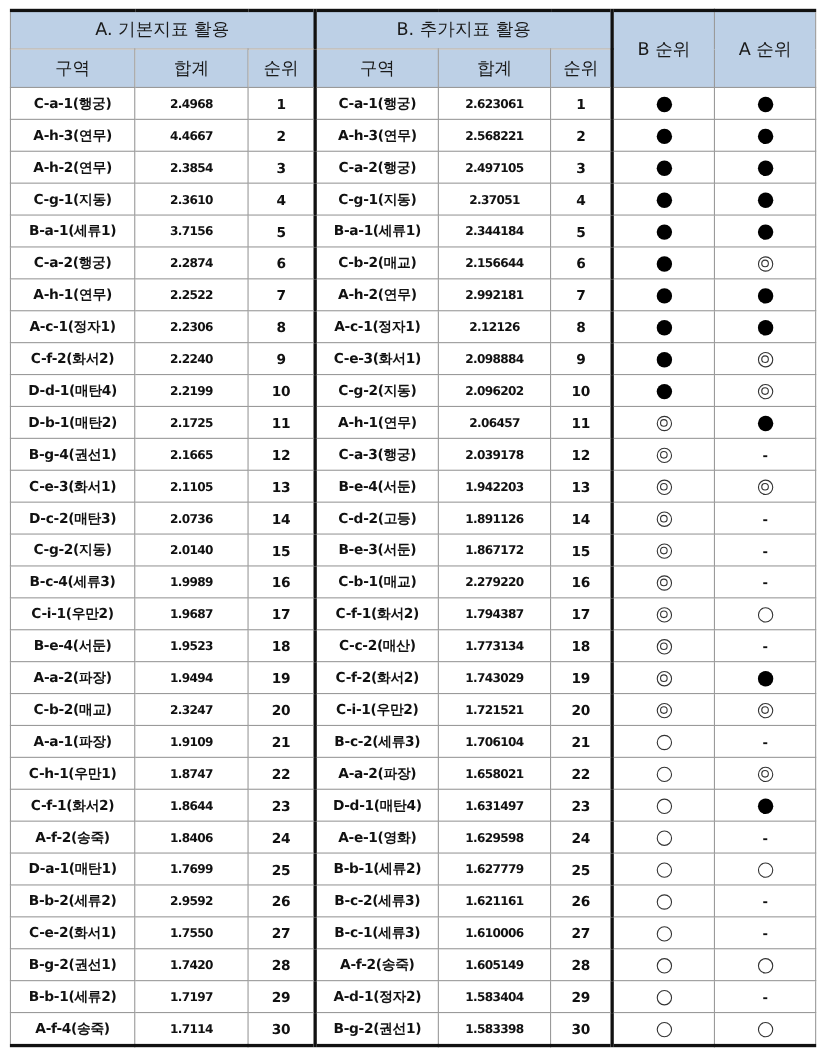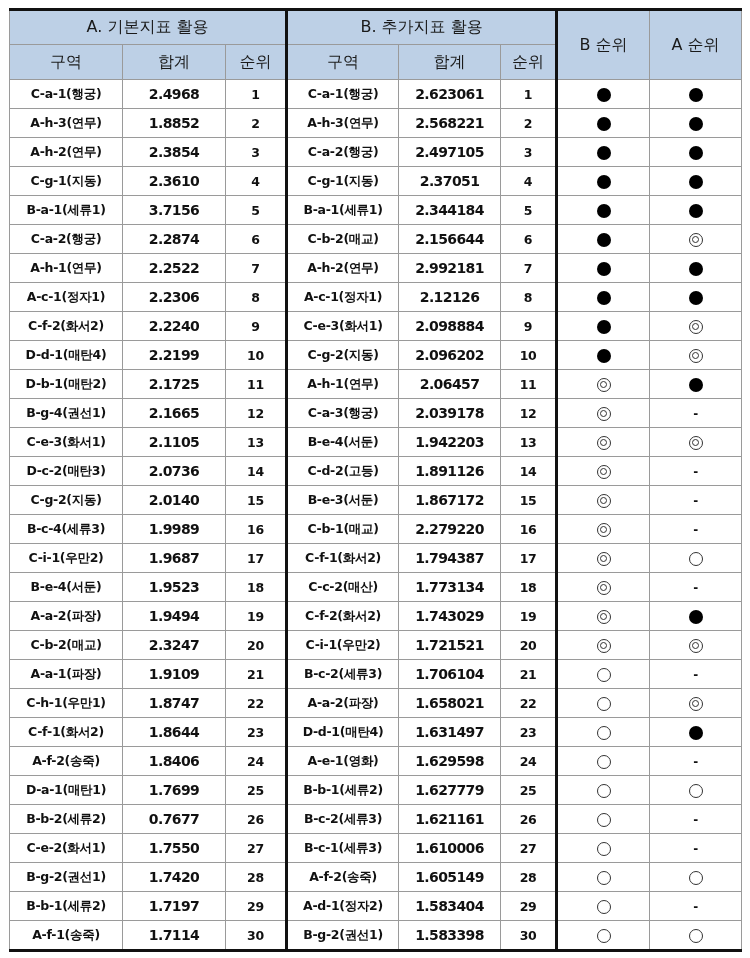--- a/index.html
+++ b/index.html
@@ -20,21 +20,21 @@
   table.rank-table col.c-mark  { width: 93px; }
   table.rank-table col.c-markA { width: 92px; }
   th, td {
     border: 1px solid #9a9a9a; text-align: center; vertical-align: middle;
     padding: 0; overflow: hidden; white-space: nowrap;
   }
   th { background: #bdd0e6; font-weight: normal; font-size: 16px; color: #1a1a1a; }
   tr.h1 th { height: 33px; }
   tr.h2 th { height: 34px; text-align: center; }
   td { height: 28px; font-size: 12.5px; font-weight: bold; letter-spacing: -0.3px; }
-  td.num { font-size: 14px; letter-spacing: -0.6px; }
+  td.num { font-size: 11px; letter-spacing: -0.6px; }
   .thick-left { border-left: 3px solid #111 !important; }
   .mark { display: inline-block; vertical-align: middle; }
   .mark.filled { width: 14px; height: 14px; border-radius: 50%; background: #000; }
   .mark.double { width: 12px; height: 12px; border-radius: 50%; border: 1.5px solid #333;
                  position: relative; }
   .mark.double::after { content: ""; position: absolute; left: 2px; top: 2px; width: 5px; height: 5px;
                         border-radius: 50%; border: 1.5px solid #333; }
   .mark.hollow { width: 14px; height: 14px; border-radius: 50%; border: 1.3px solid #333; box-sizing: border-box; }
   .mark.dash { font-weight: bold; font-size: 12px; }
 </style>
@@ -74,21 +74,21 @@
         <td class="num">2.4968</td>
         <td>1</td>
         <td class="thick-left">C-a-1(행궁)</td>
         <td class="num">2.623061</td>
         <td>1</td>
         <td class="thick-left"><span class="mark filled"></span></td>
         <td><span class="mark filled"></span></td>
       </tr>
       <tr>
         <td>A-h-3(연무)</td>
-        <td class="num">1.8852</td>
+        <td class="num">4.4667</td>
         <td>2</td>
         <td class="thick-left">A-h-3(연무)</td>
         <td class="num">2.568221</td>
         <td>2</td>
         <td class="thick-left"><span class="mark filled"></span></td>
         <td><span class="mark filled"></span></td>
       </tr>
       <tr>
         <td>A-h-2(연무)</td>
         <td class="num">2.3854</td>
@@ -314,21 +314,21 @@
         <td class="num">1.7699</td>
         <td>25</td>
         <td class="thick-left">B-b-1(세류2)</td>
         <td class="num">1.627779</td>
         <td>25</td>
         <td class="thick-left"><span class="mark hollow"></span></td>
         <td><span class="mark hollow"></span></td>
       </tr>
       <tr>
         <td>B-b-2(세류2)</td>
-        <td class="num">0.7677</td>
+        <td class="num">2.9592</td>
         <td>26</td>
         <td class="thick-left">B-c-2(세류3)</td>
         <td class="num">1.621161</td>
         <td>26</td>
         <td class="thick-left"><span class="mark hollow"></span></td>
         <td><span class="mark dash">-</span></td>
       </tr>
       <tr>
         <td>C-e-2(화서1)</td>
         <td class="num">1.7550</td>
@@ -353,21 +353,21 @@
         <td>B-b-1(세류2)</td>
         <td class="num">1.7197</td>
         <td>29</td>
         <td class="thick-left">A-d-1(정자2)</td>
         <td class="num">1.583404</td>
         <td>29</td>
         <td class="thick-left"><span class="mark hollow"></span></td>
         <td><span class="mark dash">-</span></td>
       </tr>
       <tr>
-        <td>A-f-1(송죽)</td>
+        <td>A-f-4(송죽)</td>
         <td class="num">1.7114</td>
         <td>30</td>
         <td class="thick-left">B-g-2(권선1)</td>
         <td class="num">1.583398</td>
         <td>30</td>
         <td class="thick-left"><span class="mark hollow"></span></td>
         <td><span class="mark hollow"></span></td>
       </tr>
     </tbody>
 </table>

